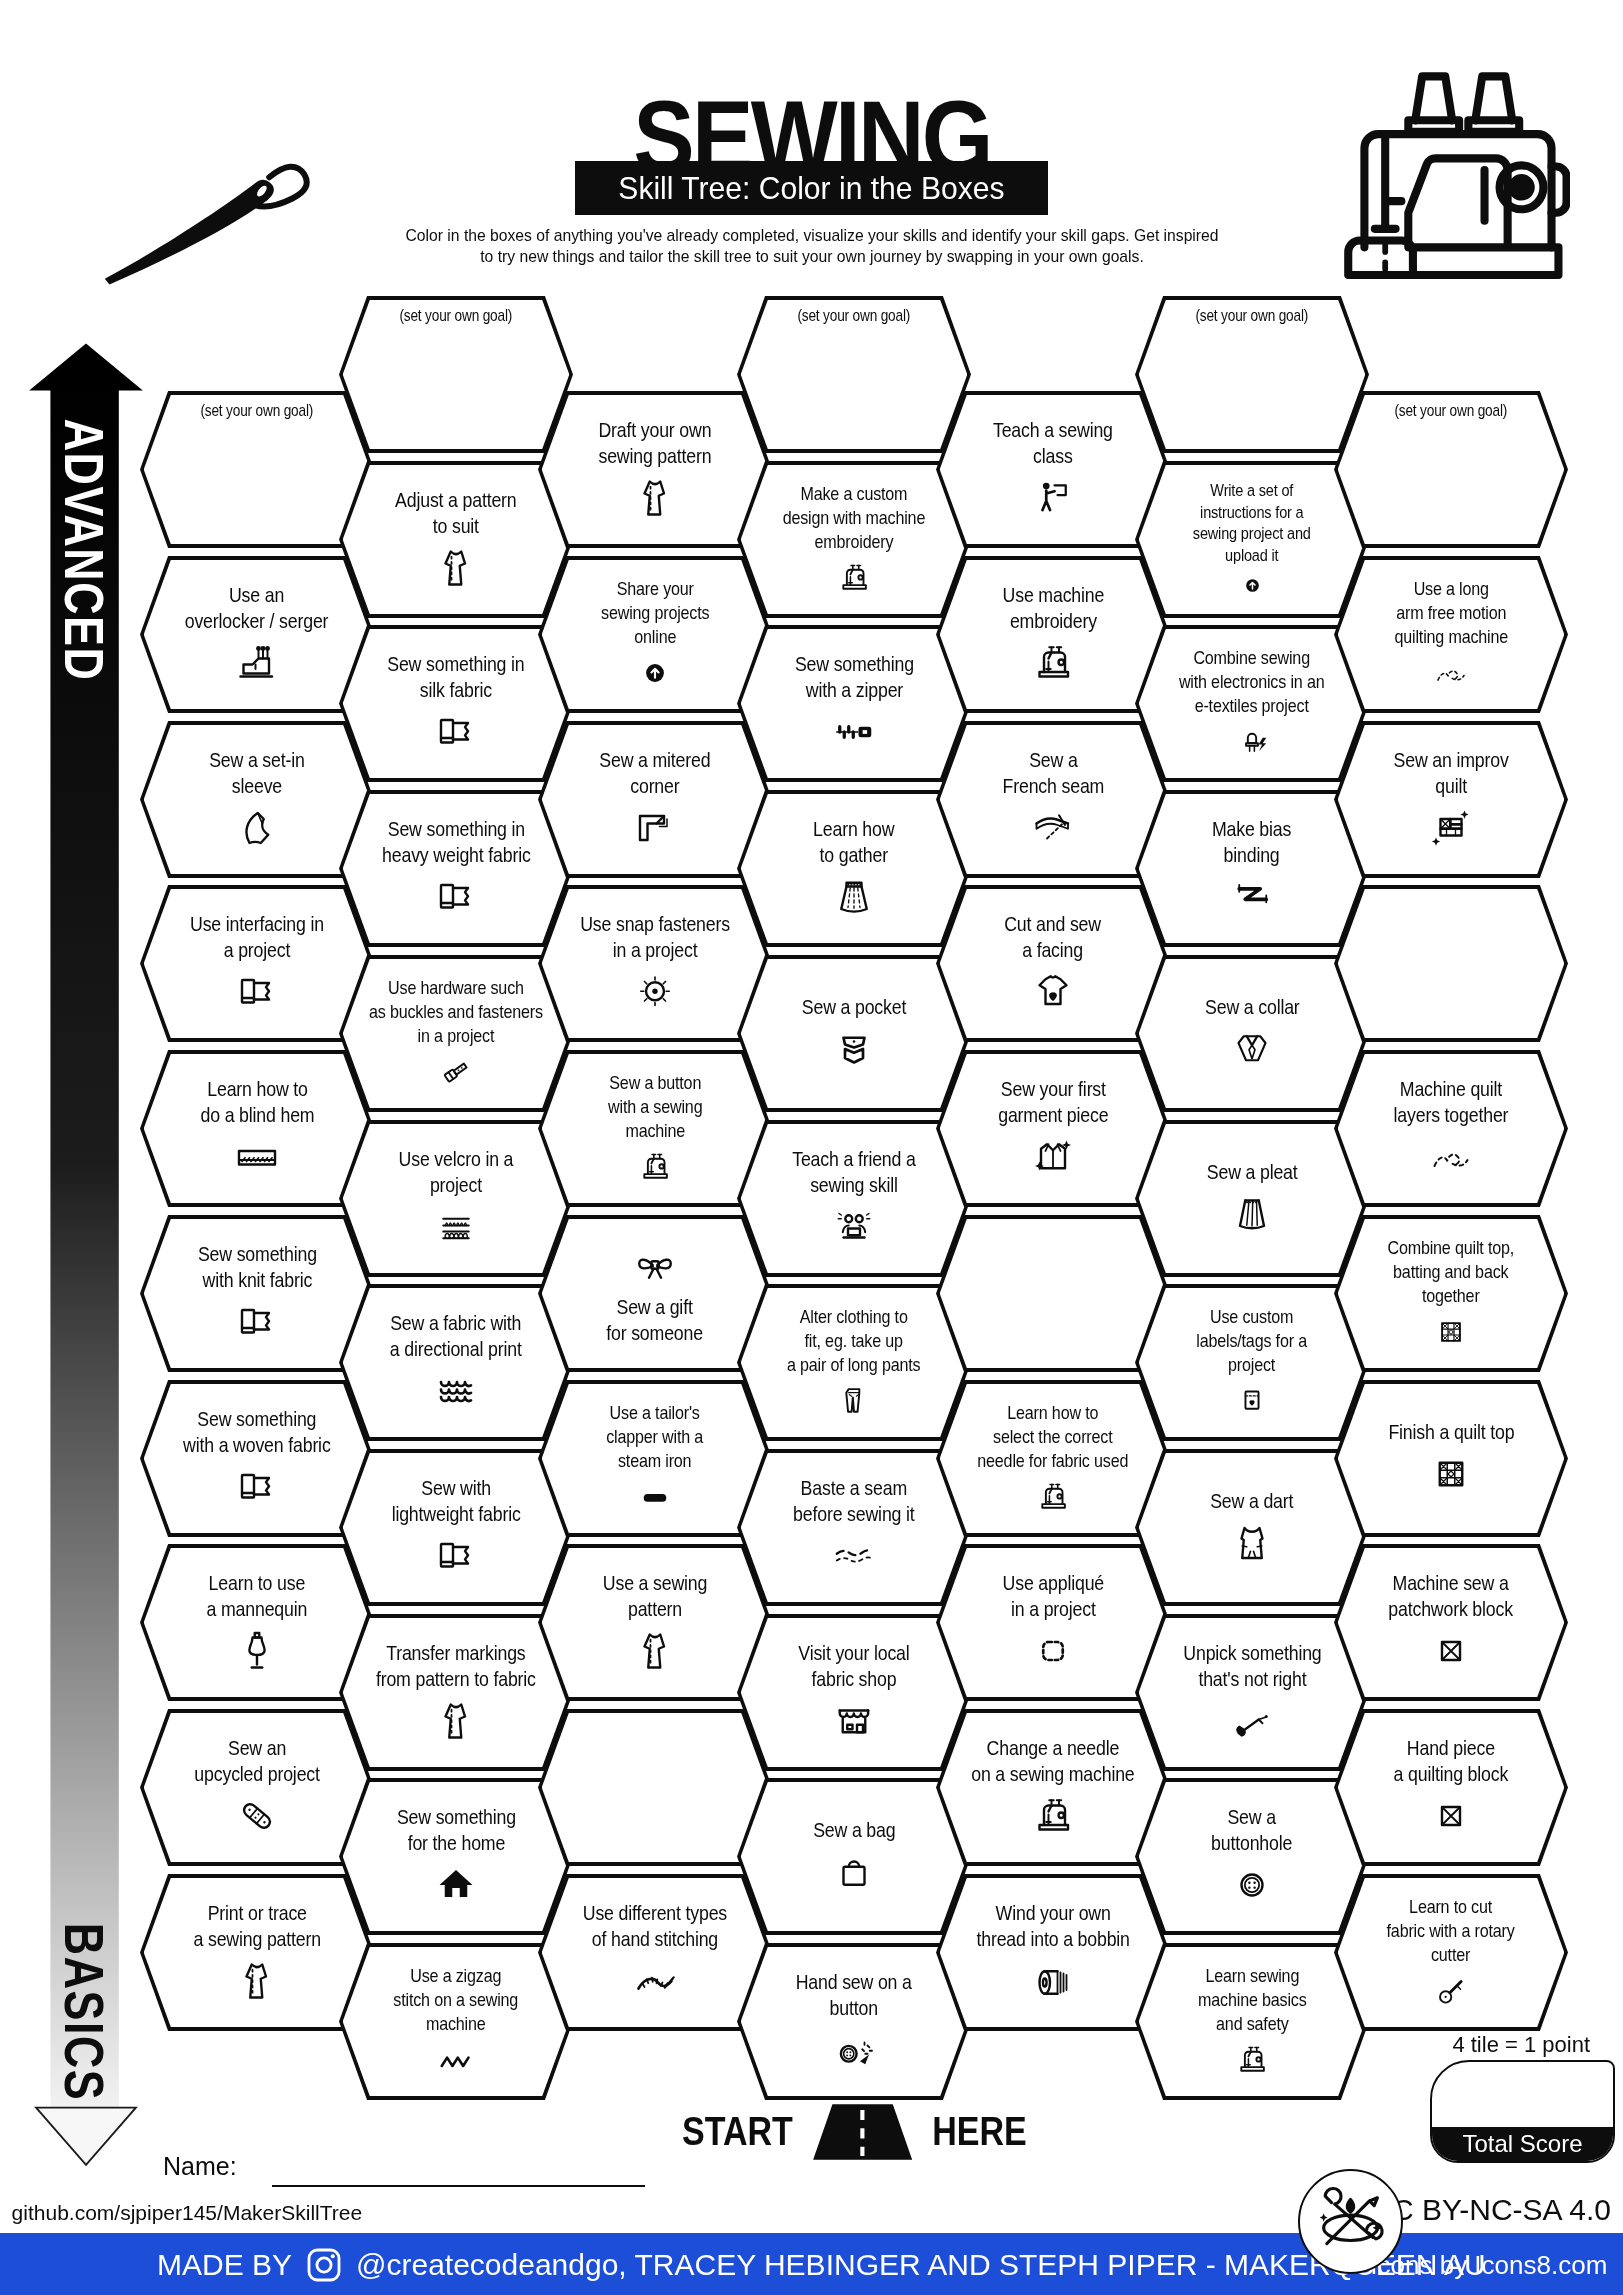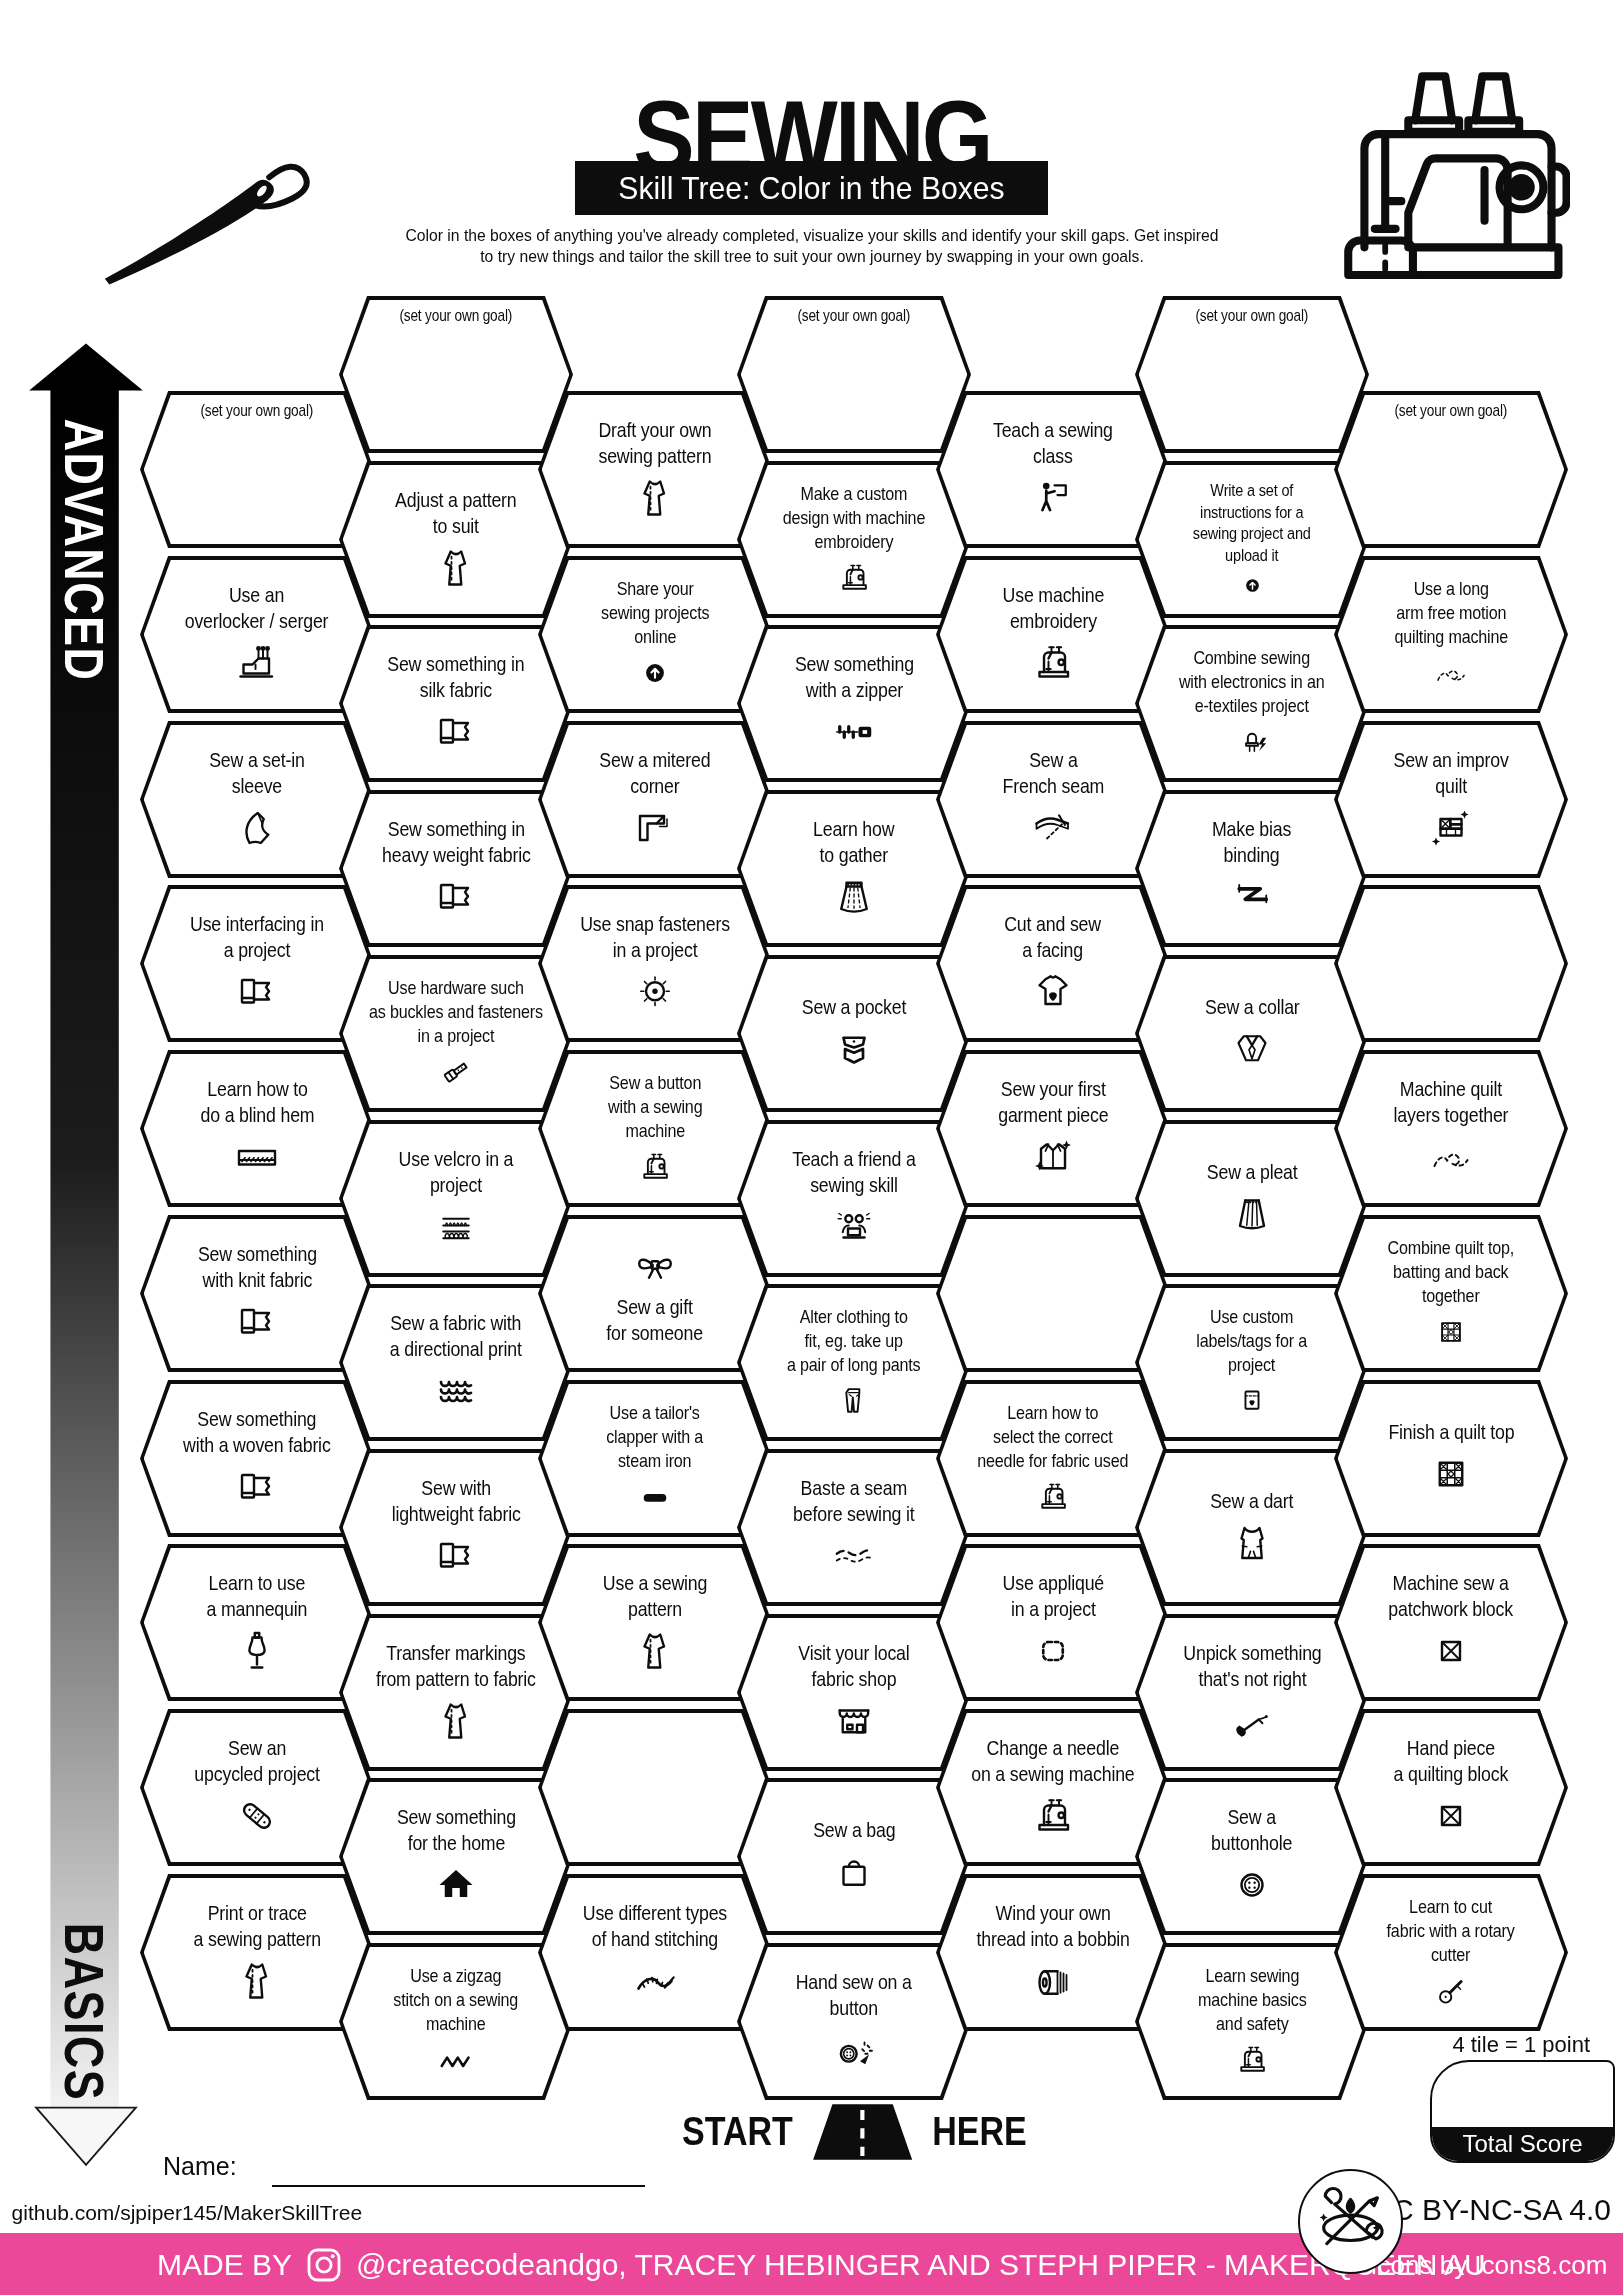--- a/index.html
+++ b/index.html
@@ -47,21 +47,21 @@
   .name-line{position:absolute;left:272px;top:2185px;width:373px;height:2.3px;background:#0d0d0d;}
   .github{position:absolute;left:11.6px;top:2201px;font-size:21px;}
   .tile-note{position:absolute;right:33px;top:2032px;font-size:22px;}
   .score-box{position:absolute;left:1430px;top:2060px;width:185px;height:103px;background:#fff;border:2.8px solid #0d0d0d;
              border-radius:39px 8.3px 28px 28px;overflow:hidden;box-sizing:border-box;}
   .score-bar{position:absolute;left:0;right:0;bottom:0;height:34px;background:#0d0d0d;display:flex;align-items:center;justify-content:center;}
   .score-bar span{color:#fff;font-size:24px;}
   .license{position:absolute;right:12px;top:2193px;font-size:30px;}
   .logo-circle{position:absolute;left:1298px;top:2169px;width:105px;height:105px;border-radius:50%;background:#fff;border:2.8px solid #0d0d0d;
                box-sizing:border-box;z-index:5;display:flex;align-items:center;justify-content:center;}
-  .footer-bar{position:absolute;left:0;top:2233px;width:1623px;height:63px;background:#ec4899;display:flex;align-items:center;}
+  .footer-bar{position:absolute;left:0;top:2233px;width:1623px;height:63px;background:#1d4ed8;display:flex;align-items:center;}
   .made-by{display:flex;align-items:center;gap:12px;margin-left:157px;color:#fff;font-size:30px;white-space:nowrap;}
   .icons-credit{position:absolute;right:15.7px;color:#fff;font-size:26px;top:50%;transform:translateY(-50%);}
 </style>
 </head>
 <body>
 
 <div id="poster">
 
   <div class="title">SEWING</div>
   <div class="subtitle-box">

